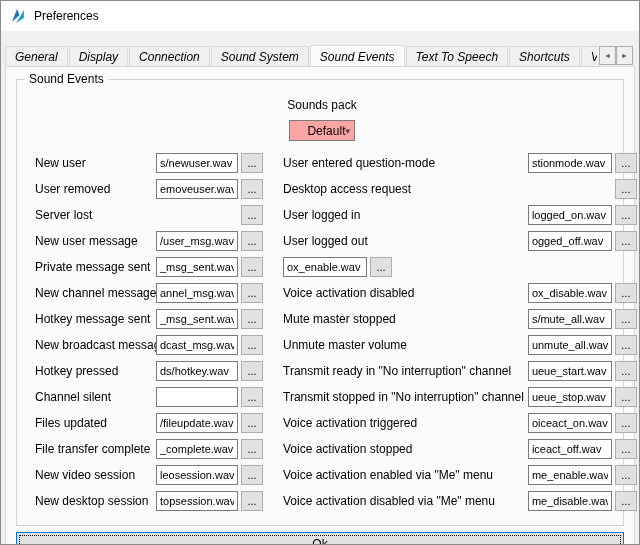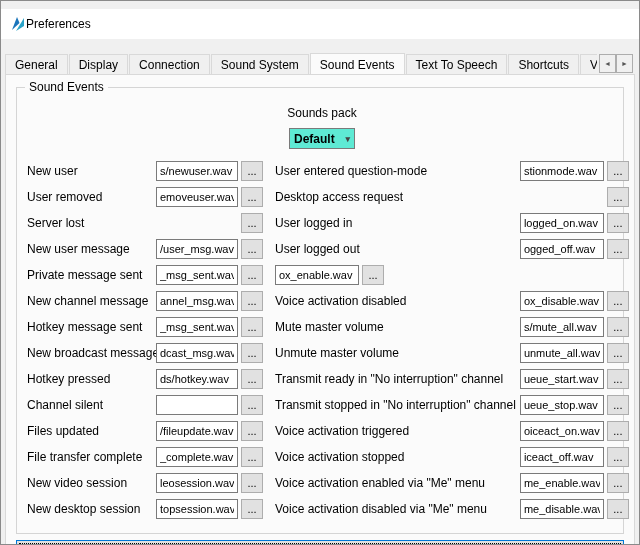--- a/index.html
+++ b/index.html
@@ -9,31 +9,31 @@
   .window {
     width:640px; height:545px;
     border:1px solid #8a8a8a;
     background:#f0f0f0;
     display:flex; flex-direction:column;
     overflow:hidden;
   }
 
   .titlebar {
     flex:none; height:30px; background:#ffffff;
-    display:flex; align-items:center; padding:8px 9px;margin-top:8px;
+    display:flex; align-items:center; gap:8px; padding:8px 9px;
   }
   .titlebar .app-icon { width:16px; height:16px; flex:none; }
   .titlebar .title { font-size:12px; }
 
   .tabstrip-wrap { flex:none; position:relative; margin:13px 4px 0 4px; height:22px; padding-right:38px; }
   .tabstrip { display:flex; align-items:flex-end; height:22px; overflow:hidden; }
   .tab {
     flex:none; white-space:nowrap;
     background:#f0f0f0; border:1px solid #d9d9d9; border-bottom:none;
-    padding:3px 9px; height:20px; margin-right:1px;
+    padding:3px 9px; height:20px; margin-right:1px;font-style:italic;
   }
   .tab.active {
     background:#fbfbfb; height:22px; padding-top:4px;
     margin-bottom:-1px; position:relative; z-index:2;
   }
   .tab-scroll { position:absolute; right:2px; top:2px; display:flex; z-index:3; }
   .tab-scroll .scroll-btn {
     width:17px; height:19px; padding:0;
     font-size:7px; line-height:17px; text-align:center; color:#555;
     border:1px solid #adadad; background:#f0f0f0; font-family:inherit;
@@ -50,33 +50,33 @@
     flex:none; border:1px solid #d5d5d5; position:relative;
     padding:16px 8px 8px 10px; margin-top:2px;
   }
   .groupbox-title {
     position:absolute; top:-8px; left:8px;
     background:#fbfbfb; padding:0 4px;
   }
 
   .soundspack-row { display:flex; align-items:center; gap:8px; margin:2px 0 12px 2px;flex-direction:column; }
   .combo {
-    width:66px; height:21px; background:#5eead4;
+    width:66px; height:21px; background:#fca5a5;
     border:1px solid #7a7a7a;
-    display:flex; align-items:center; justify-content:space-between;
-    padding:0 4px; cursor:default;font-weight:bold;
+    display:flex; align-items:center; justify-content:flex-end;
+    padding:0 4px; cursor:default;
   }
   .combo .combo-arrow { font-size:9px; color:#444; }
 
   .columns { display:flex; }
   .col { display:flex; flex-direction:column; }
   .col-left  { width:236px; margin-right:12px; flex:none; }
   .col-right { flex:1; }
 
-  .row { display:flex; align-items:center; height:20px; margin-bottom:6px; }
+  .row { display:flex; align-items:center; height:20px; margin-bottom:6px;margin-left:8px; }
   .row-label { flex:1; white-space:nowrap; overflow:hidden; padding-right:4px; }
   .row-input {
     flex:none; width:82px; height:20px;
     border:1px solid #7a7a7a; background:#fff;
     font-family:inherit; font-size:11px; padding:1px 3px;
   }
   .col-right .row-input { width:84px; }
   .browse-btn {
     flex:none; width:22px; height:20px; margin-left:3px;
     border:1px solid #adadad; background:#e1e1e1;
@@ -253,21 +253,21 @@
     <button class="browse-btn">...</button>
   </div>
 
   <div class="row">
     <span class="row-label">Voice activation disabled</span>
     <input class="row-input" type="text" value="ox_disable.wav" style="">
     <button class="browse-btn">...</button>
   </div>
 
   <div class="row">
-    <span class="row-label">Mute master volume</span>
+    <span class="row-label">Mute master stopped</span>
     <input class="row-input" type="text" value="s/mute_all.wav" style="">
     <button class="browse-btn">...</button>
   </div>
 
   <div class="row">
     <span class="row-label">Unmute master volume</span>
     <input class="row-input" type="text" value="unmute_all.wav" style="">
     <button class="browse-btn">...</button>
   </div>
 

